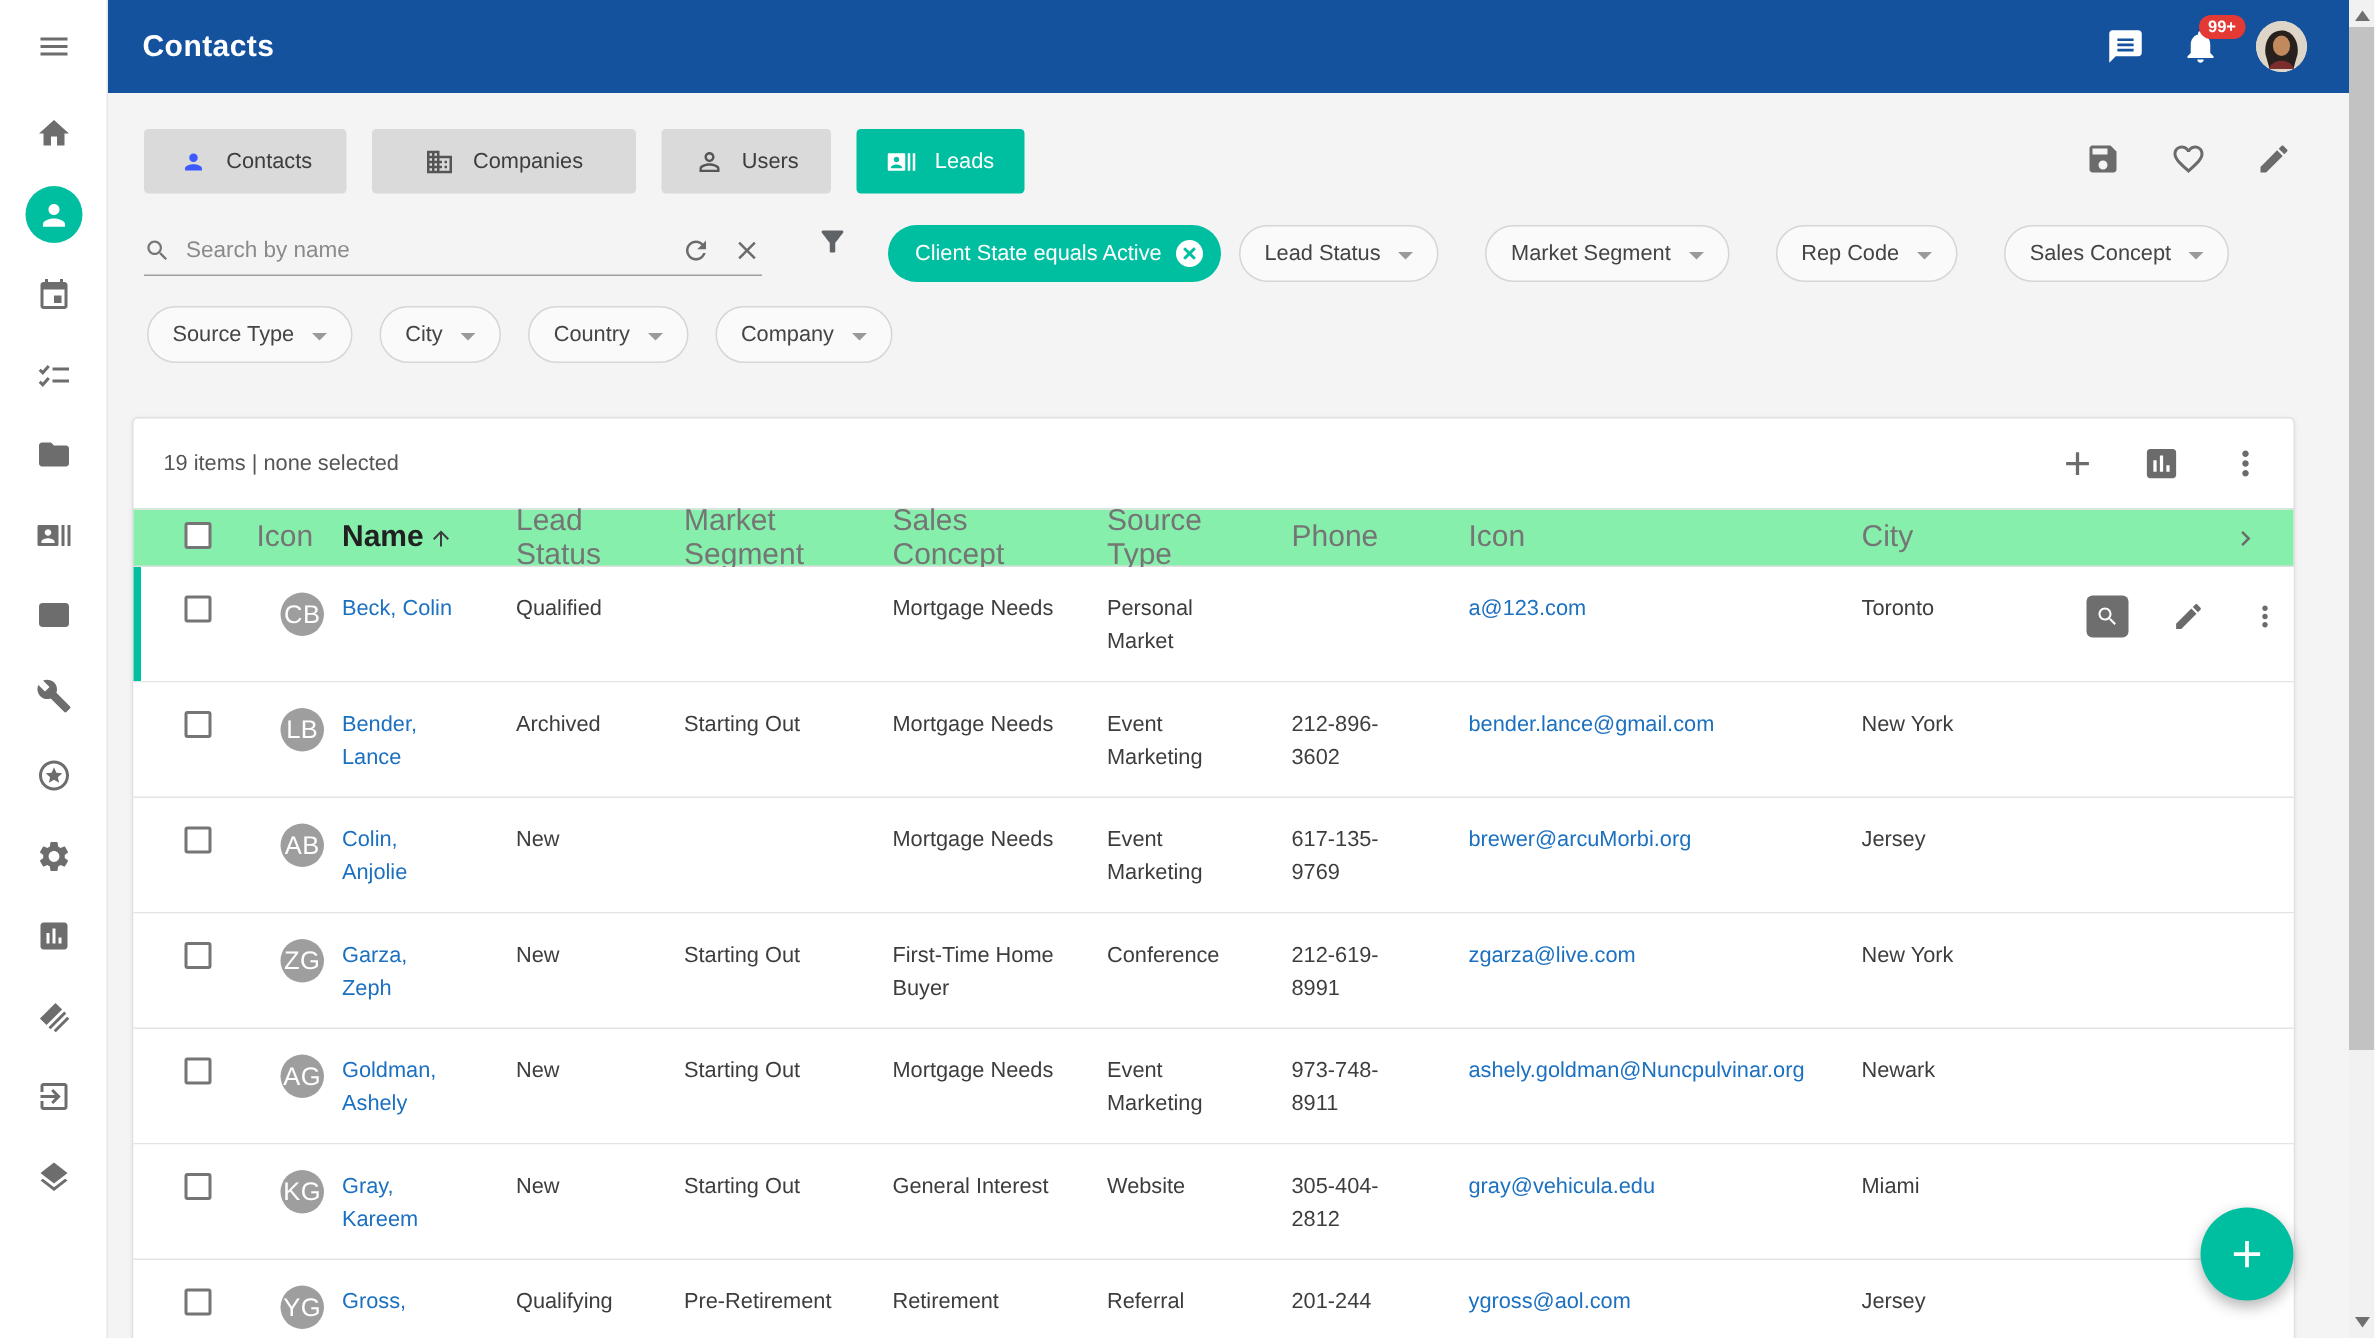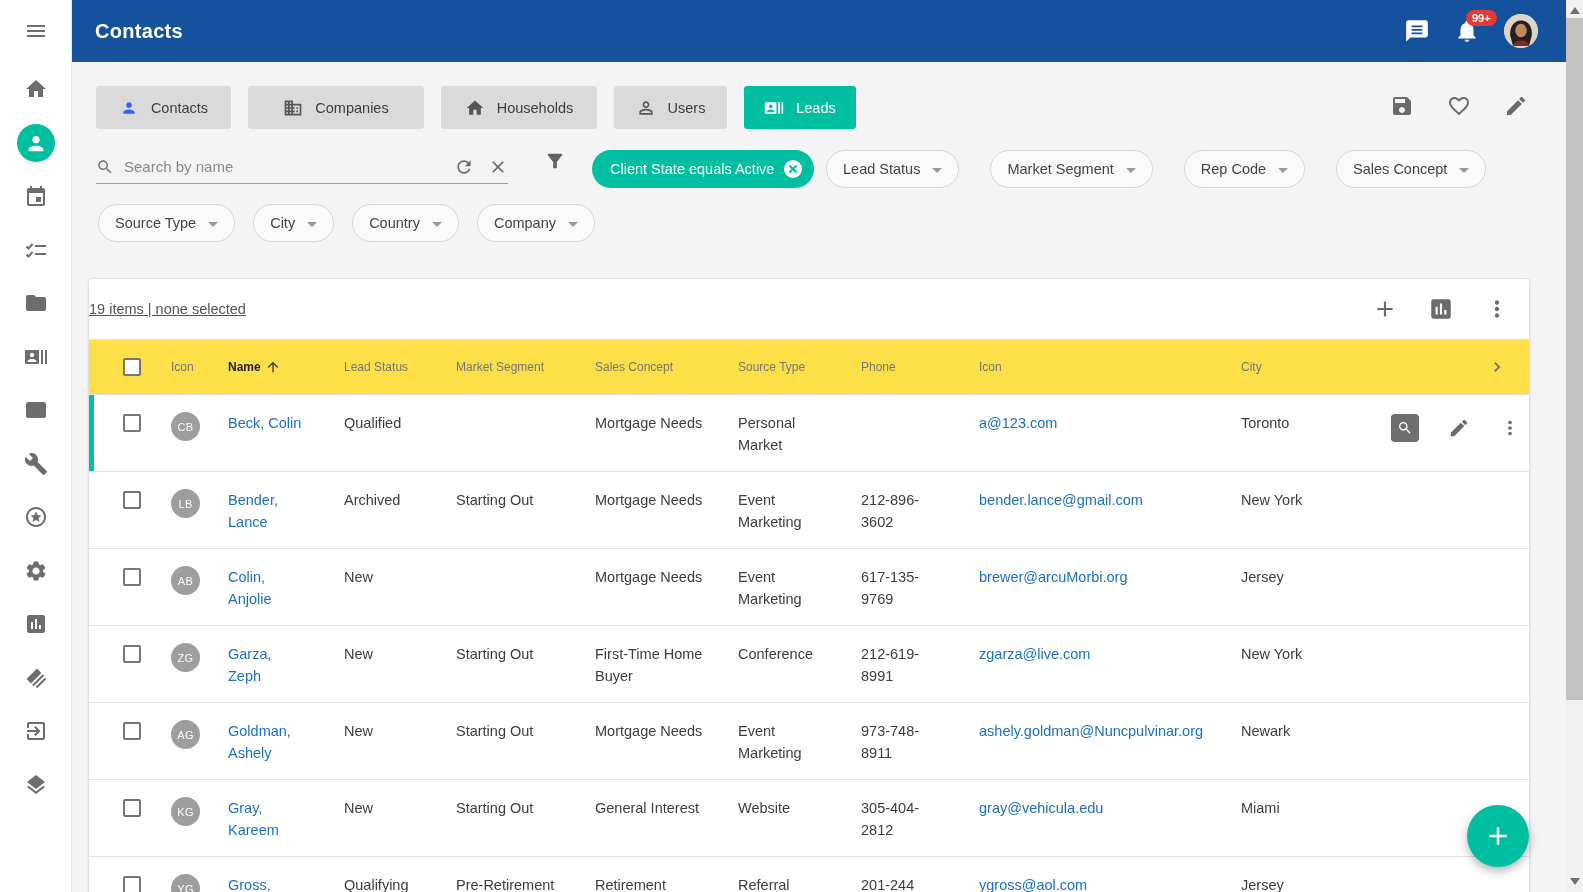--- a/index.html
+++ b/index.html
@@ -68,27 +68,27 @@
   .chip-x::before, .chip-x::after { content:""; position:absolute; left:8px; top:4px; width:2px; height:10px;
             background:#00BFA0; }
   .chip-x::before { transform:rotate(45deg); } .chip-x::after { transform:rotate(-45deg); }
   .chiprow1 { position:absolute; left:754px; top:88px; display:flex; gap:31px; }
   .chiprow2 { position:absolute; left:26px; top:142px; display:flex; gap:18px; }
 
   
   .card { position:absolute; left:16px; top:216px; width:1442px; height:700px; background:#fff;
           border:1px solid #e0e0e0; border-radius:4px 4px 0 0; box-shadow:0 1px 3px rgba(0,0,0,.08); }
   .card-top { position:relative; height:60px; display:flex; align-items:center; }
-  .summary { font-size:14.5px; color:#555;text-decoration:underline; }
+  .summary { margin-left:20px; font-size:14.5px; color:#555; }
   .card-top-icons { position:absolute; right:19px; display:flex; align-items:center; gap:30px; }
   .cti { width:26px; height:26px; cursor:pointer; }
   .cti svg { width:26px; height:26px; fill:#6b6b6b; }
 
-  .thead { height:56px; background:#fde047; border-top:1px solid #e0e0e0; border-bottom:1px solid #e0e0e0;
-           display:flex; align-items:center; font-size:12px; color:#757575; position:relative; }
+  .thead { height:39px; background:#86efac; border-top:1px solid #e0e0e0; border-bottom:1px solid #e0e0e0;
+           display:flex; align-items:center; font-size:20px; color:#757575; position:relative; }
   .trow { height:77px; border-bottom:1px solid #e3e3e3; display:flex; align-items:flex-start;
           padding-top:17px; font-size:14.5px; line-height:22px; position:relative; background:#fff; }
   .trow.cut { border-bottom:none; }
   .trow.selected::before { content:""; position:absolute; left:0; top:0; width:5px; height:100%; background:#00BFA0; }
 
   .c-pad { width:34px; flex:0 0 34px; }
   .c-check { width:48px; flex:0 0 48px; }
   .c-icon { width:57px; flex:0 0 57px; }
   .c-name { width:116px; flex:0 0 116px; padding-right:36px; }
   .c-lead { width:112px; flex:0 0 112px; padding-right:16px; }
@@ -101,21 +101,21 @@
   .c-actions { flex:1; display:flex; justify-content:flex-end; }
 
   .thead .hname { color:#212121; font-weight:700; display:flex; align-items:center; gap:4px; }
   .thead .hname svg { width:16px; height:16px; fill:#3d3d3d; }
   .thead .chev { position:absolute; right:22px; width:20px; height:20px; cursor:pointer; }
   .thead .chev svg { width:20px; height:20px; fill:#6b6b6b; }
 
   .checkbox { display:inline-block; width:18px; height:18px; border:2px solid #757575; border-radius:2px;
               background:#fff; cursor:pointer; margin-top:2px; }
   .avatar { display:inline-flex; width:29px; height:29px; border-radius:50%; background:#9e9e9e; color:#fff;
-            font-size:11px; align-items:center; justify-content:center; letter-spacing:.3px; }
+            font-size:17px; align-items:center; justify-content:center; letter-spacing:.3px;margin-left:16px; }
   .namelink { color:#1C70C0; cursor:pointer; text-decoration:none; }
   .maillink { color:#1C70C0; cursor:pointer; text-decoration:none; word-break:break-all; }
 
   .row-actions { display:flex; align-items:center; gap:29px; padding-right:21px; margin-top:2px; }
   .ra-preview { width:28px; height:28px; border-radius:4px; background:#6e6e6e; display:flex;
                 align-items:center; justify-content:center; cursor:pointer; }
   .ra-preview svg { width:16px; height:16px; fill:#fff; }
   .ra-ic { width:22px; height:22px; cursor:pointer; }
   .ra-ic svg { width:22px; height:22px; fill:#6b6b6b; }
 
@@ -238,26 +238,20 @@
         <svg viewBox="0 0 24 24" style="fill:#3D5AFE">
             <path d="M12 12c1.9 0 3.4-1.5 3.4-3.4S13.9 5.2 12 5.2 8.6 6.7 8.6 8.6 10.1 12 12 12zm0 1.7c-2.3 0-6.8 1.1-6.8 3.4v1.7h13.6v-1.7c0-2.3-4.5-3.4-6.8-3.4z"></path>
           </svg>
         <span>Contacts</span>
         </div>
       <div class="tab t1">
         <svg viewBox="0 0 24 24">
             <path d="M12 7V3H2v18h20V7H12zM6 19H4v-2h2v2zm0-4H4v-2h2v2zm0-4H4V9h2v2zm0-4H4V5h2v2zm4 12H8v-2h2v2zm0-4H8v-2h2v2zm0-4H8V9h2v2zm0-4H8V5h2v2zm10 12h-8v-2h2v-2h-2v-2h2v-2h-2V9h8v10zm-2-8h-2v2h2v-2zm0 4h-2v2h2v-2z"></path>
           </svg>
         <span>Companies</span>
-        </div>
-      <div class="tab t2">
-        <svg viewBox="0 0 24 24">
-            <path d="M10 20v-6h4v6h5v-8h3L12 3 2 12h3v8z"></path>
-          </svg>
-        <span>Households</span>
         </div>
       <div class="tab t3">
         <svg viewBox="0 0 24 24">
             <path d="M12 5.9c1.16 0 2.1.94 2.1 2.1s-.94 2.1-2.1 2.1S9.9 9.16 9.9 8s.94-2.1 2.1-2.1m0 9c2.97 0 6.1 1.46 6.1 2.1v1.1H5.9V17c0-.64 3.13-2.1 6.1-2.1M12 4C9.79 4 8 5.79 8 8s1.79 4 4 4 4-1.79 4-4-1.79-4-4-4zm0 9c-2.67 0-8 1.34-8 4v3h16v-3c0-2.66-5.33-4-8-4z"></path>
           </svg>
         <span>Users</span>
         </div>
       <div class="tab active">
         <svg viewBox="0 0 24 24">
             <path d="M14 5H2c-.55 0-1 .45-1 1v12c0 .55.45 1 1 1h12c.55 0 1-.45 1-1V6c0-.55-.45-1-1-1zM8 7.8c1.2 0 2.2 1 2.2 2.2s-1 2.2-2.2 2.2-2.2-1-2.2-2.2 1-2.2 2.2-2.2zM12.4 17H3.6v-.8c0-1.5 2.9-2.3 4.4-2.3s4.4.8 4.4 2.3v.8zM17 5h2v14h-2zM21 5h2v14h-2z"></path>

